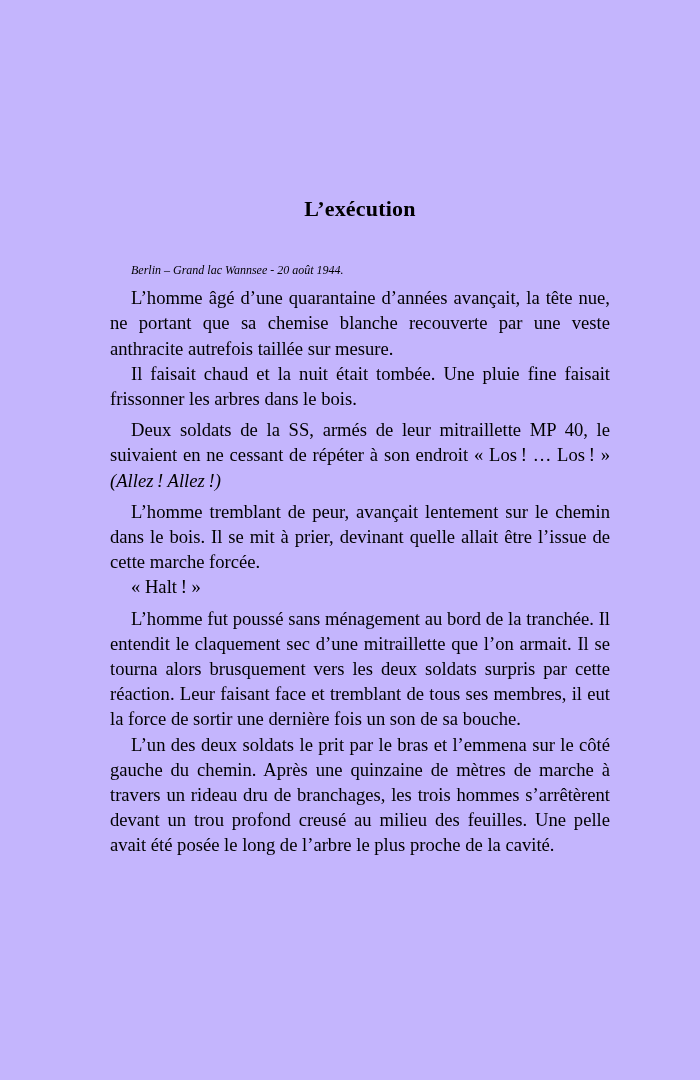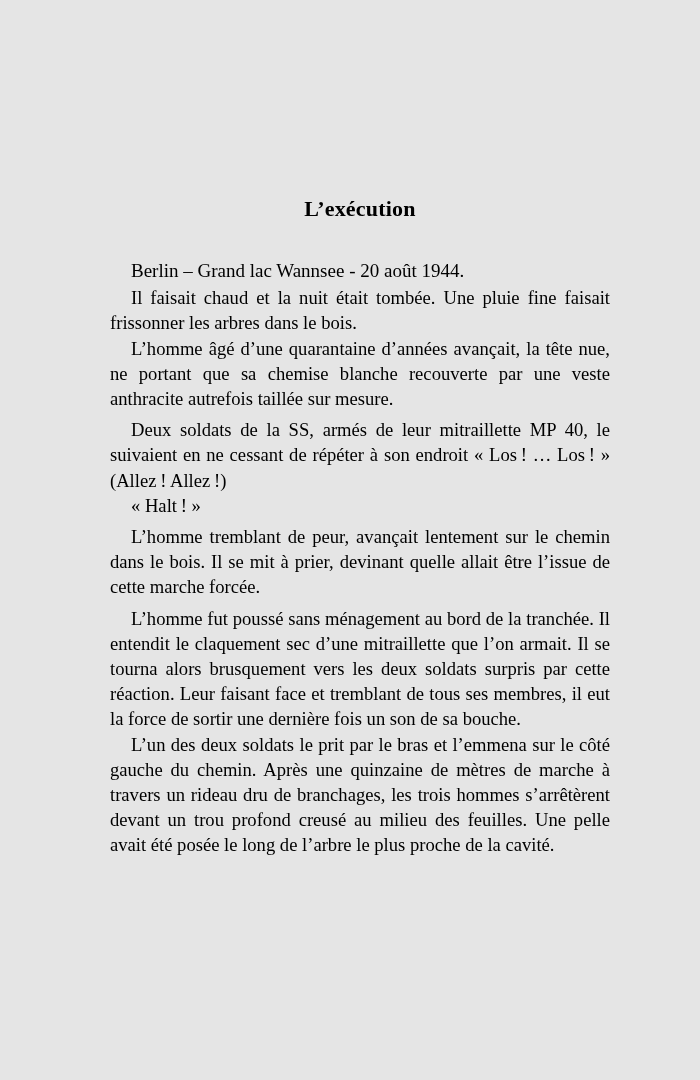--- a/index.html
+++ b/index.html
@@ -13,21 +13,21 @@
     overflow: hidden;
     font-family: "Liberation Serif", "DejaVu Serif", serif;
     color: #000000;
     -webkit-font-smoothing: antialiased;
   }
 
   .page {
     position: relative;
     width: 700px;
     height: 1080px;
-    background: #e5e5e5;
+    background: #c4b5fd;
     box-sizing: border-box;
   }
 
   .text-column {
     position: absolute;
     left: 110px;
     top: 0;
     width: 500px;
   }
 
@@ -64,59 +64,61 @@
     -webkit-hyphens: none;
   }
 
   p.para.last-line-natural {
     text-align-last: left;
   }
 
   p.dateline {
     margin: 0 0 2px 0;
     padding: 0;
-    font-size: 19px;
+    font-size: 12px;
     line-height: 25.2px;
+    font-style: italic;
     text-indent: 21px;
     text-align: left;
   }
 
   p.gap-before {
     margin-top: 6px;
   }
 
   p.short-line {
     text-align: left;
   }
 
   .ital {
+    font-style: italic;
   }
 </style>
 </head>
 <body>
 
 <div class="page">
   <div class="text-column">
 
     <h1 class="chapter-title">L’exécution</h1>
 
     <div class="body-block">
 
       <p class="dateline">Berlin – Grand lac Wannsee - 20 août 1944.</p>
 
+      <p class="para">L’homme âgé d’une quarantaine d’années avançait, la tête nue, ne portant que sa chemise blanche recouverte par une veste anthracite autrefois taillée sur mesure.</p>
+
       <p class="para">Il faisait chaud et la nuit était tombée. Une pluie fine faisait frissonner les arbres dans le bois.</p>
-
-      <p class="para">L’homme âgé d’une quarantaine d’années avançait, la tête nue, ne portant que sa chemise blanche recouverte par une veste anthracite autrefois taillée sur mesure.</p>
 
 
       <p class="para gap-before last-line-natural"><span>Deux soldats de la SS, armés de leur mitraillette MP 40, le suivaient en ne cessant de répéter à son endroit « Los ! … Los ! » </span><span class="ital">(Allez ! Allez !)</span></p>
 
+      <p class="para gap-before">L’homme tremblant de peur, avançait lentement sur le chemin dans le bois. Il se mit à prier, devinant quelle allait être l’issue de cette marche forcée.</p>
+
       <p class="para short-line">« Halt ! »</p>
-
-      <p class="para gap-before">L’homme tremblant de peur, avançait lentement sur le chemin dans le bois. Il se mit à prier, devinant quelle allait être l’issue de cette marche forcée.</p>
 
       <p class="para gap-before">L’homme fut poussé sans ménagement au bord de la tranchée. Il entendit le claquement sec d’une mitraillette que l’on armait. Il se tourna alors brusquement vers les deux soldats surpris par cette réaction. Leur faisant face et tremblant de tous ses membres, il eut la force de sortir une dernière fois un son de sa bouche.</p>
 
       <p class="para">L’un des deux soldats le prit par le bras et l’emmena sur le côté gauche du chemin. Après une quinzaine de mètres de marche à travers un rideau dru de branchages, les trois hommes s’arrêtèrent devant un trou profond creusé au milieu des feuilles. Une pelle avait été posée le long de l’arbre le plus proche de la cavité.</p>
 
     </div>
   </div>
 </div>
 
 </body></html>

